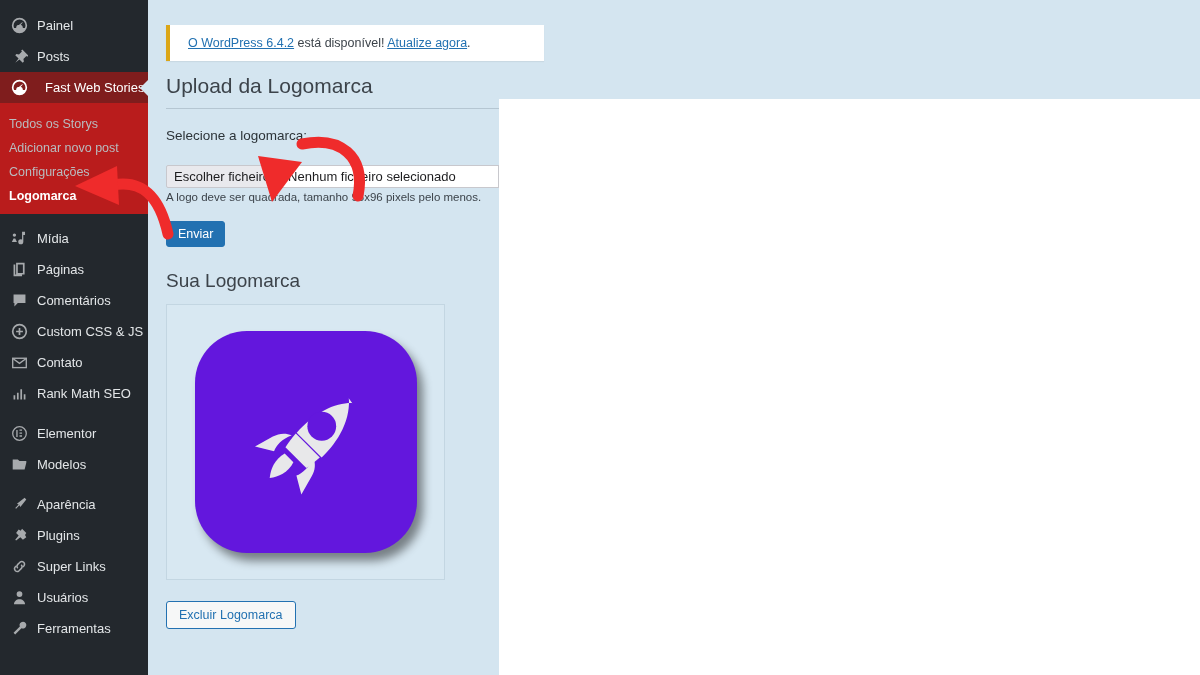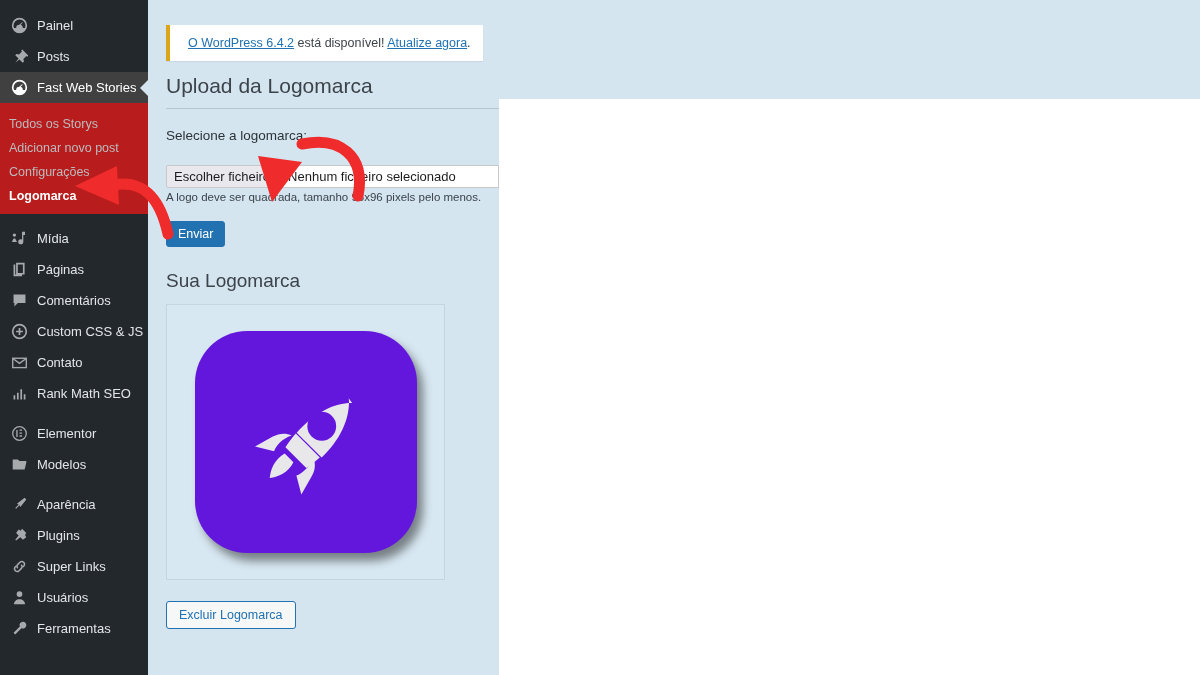--- a/index.html
+++ b/index.html
@@ -46,23 +46,24 @@
   }
   .menu-item .ico {
     width: 20px; height: 20px;
     margin-right: 8px;
     display: flex; align-items: center; justify-content: center;
     color: #a7aaad;
     flex: 0 0 20px;
   }
   .menu-item .ico svg { display:block; }
   .menu-item.active {
-    background: #404040;
+    background: #7f1d1d;
     color: #ffffff;
     font-weight: 400;
+    gap: 8px;
   }
   .menu-item.active .ico { color: #ffffff; }
   .menu-item .arrow-tip {
     position: absolute; right: 0; top: 50%;
     transform: translateY(-50%);
     width: 0; height: 0;
     border-top: 8px solid transparent;
     border-bottom: 8px solid transparent;
     border-right: 8px solid #d4e5f0;
   }
@@ -74,21 +75,21 @@
     font-size: 12.5px;
     white-space: nowrap;
   }
   .sub-item.current { color: #ffffff; font-weight: bold; }
   .menu-gap { height: 10px; }
   .menu-sep { height: 9px; }
 
   
   .notice {
     position: absolute; left: 166px; top: 25px;
-    width: 317px; height: 36px;
+    width: 378px; height: 36px;
     background: #ffffff;
     border-left: 4px solid #dba617;
     box-shadow: 0 1px 1px rgba(0,0,0,.05);
     display: flex; align-items: center;
     padding-left: 18px;
     font-size: 12.5px;
     color: #3c434a;
   }
   .notice a { color: #2271b1; text-decoration: underline; }
 

